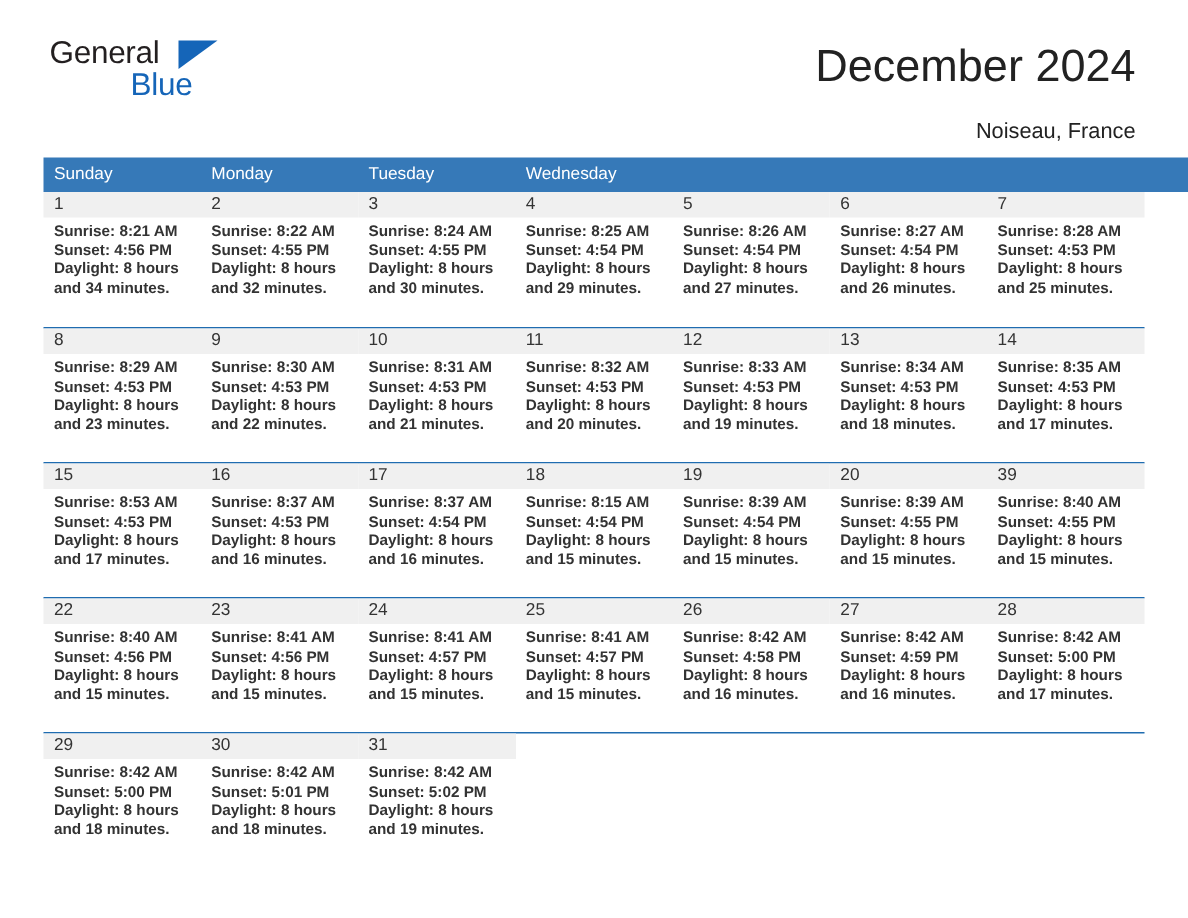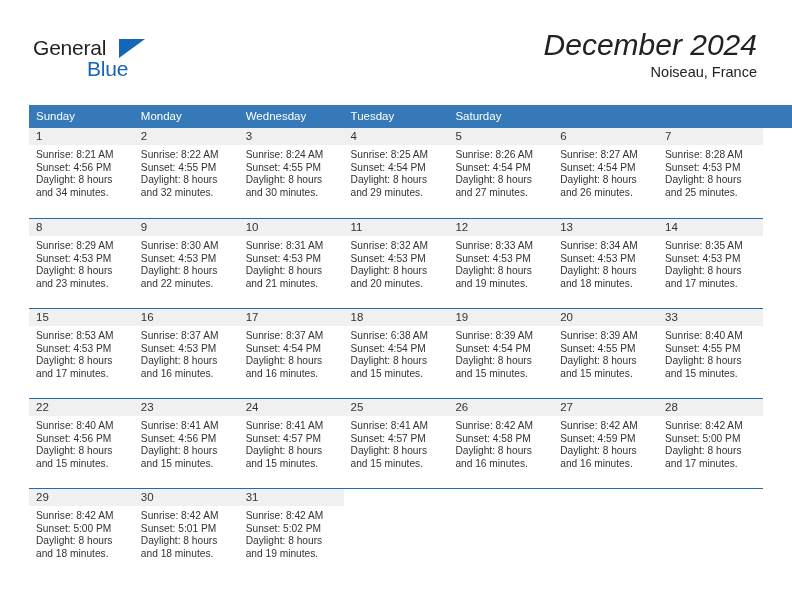--- a/index.html
+++ b/index.html
@@ -26,21 +26,21 @@
   .header {
     position: absolute;
     left: 0;
     top: 0;
     width: 792px;
     height: 100px;
   }
   .logo {
     position: absolute;
     left: 33px;
-    top: 36px;
+    top: 24px;
     width: 110px;
     height: 48px;
   }
   .logo-general {
     position: absolute;
     left: 0;
     top: 0;
     font-size: 21px;
     letter-spacing: -0.2px;
     color: #231f20;
@@ -69,27 +69,26 @@
     right: 35px;
     top: 28px;
     text-align: right;
   }
   .cal-title {
     font-size: 30px;
     font-weight: normal;
     color: #222222;
     line-height: 34px;
     white-space: nowrap;
-    font-style: italic;
   }
   .cal-subtitle {
     font-size: 14.5px;
     color: #222222;
     line-height: 20px;
-    margin-top: 0;
+    margin-top: 16px;
     white-space: nowrap;
   }
 
   
   .calendar {
     position: absolute;
     left: 29px;
     top: 105px;
     width: 734px;
   }
@@ -135,20 +134,21 @@
     color: #333333;
   }
   .day-cell.empty .day-num-band {
     background: transparent;
   }
   .day-info {
     padding: 4px 6px 0 7px;
     font-size: 10.2px;
     line-height: 12.6px;
     color: #333333;
+    font-weight: bold;
   }
   .day-info div {
     white-space: nowrap;
   }
 </style>
 </head>
 <body>
 
 <div class="page">
 
@@ -165,23 +165,22 @@
       <div class="cal-subtitle">Noiseau, France</div>
     </div>
 
   </div>
 
   <div class="calendar">
 
     <div class="dow-row">
       <div class="dow-cell">Sunday</div>
       <div class="dow-cell">Monday</div>
+      <div class="dow-cell">Tuesday</div>
       <div class="dow-cell">Wednesday</div>
-      <div class="dow-cell">Tuesday</div>
-      <div class="dow-cell">Saturday</div>
     </div>
 
     <div class="week-row first">
       <div class="day-cell">
         <div class="day-num-band">1</div>
         <div class="day-info">
           <div>Sunrise: 8:21 AM</div>
           <div>Sunset: 4:56 PM</div>
           <div>Daylight: 8 hours</div>
           <div>and 34 minutes.</div>
@@ -333,21 +332,21 @@
         <div class="day-info">
           <div>Sunrise: 8:37 AM</div>
           <div>Sunset: 4:54 PM</div>
           <div>Daylight: 8 hours</div>
           <div>and 16 minutes.</div>
         </div>
       </div>
       <div class="day-cell">
         <div class="day-num-band">18</div>
         <div class="day-info">
-          <div>Sunrise: 6:38 AM</div>
+          <div>Sunrise: 8:15 AM</div>
           <div>Sunset: 4:54 PM</div>
           <div>Daylight: 8 hours</div>
           <div>and 15 minutes.</div>
         </div>
       </div>
       <div class="day-cell">
         <div class="day-num-band">19</div>
         <div class="day-info">
           <div>Sunrise: 8:39 AM</div>
           <div>Sunset: 4:54 PM</div>
@@ -358,21 +357,21 @@
       <div class="day-cell">
         <div class="day-num-band">20</div>
         <div class="day-info">
           <div>Sunrise: 8:39 AM</div>
           <div>Sunset: 4:55 PM</div>
           <div>Daylight: 8 hours</div>
           <div>and 15 minutes.</div>
         </div>
       </div>
       <div class="day-cell">
-        <div class="day-num-band">33</div>
+        <div class="day-num-band">39</div>
         <div class="day-info">
           <div>Sunrise: 8:40 AM</div>
           <div>Sunset: 4:55 PM</div>
           <div>Daylight: 8 hours</div>
           <div>and 15 minutes.</div>
         </div>
       </div>
     </div>
 
     <div class="week-row">

